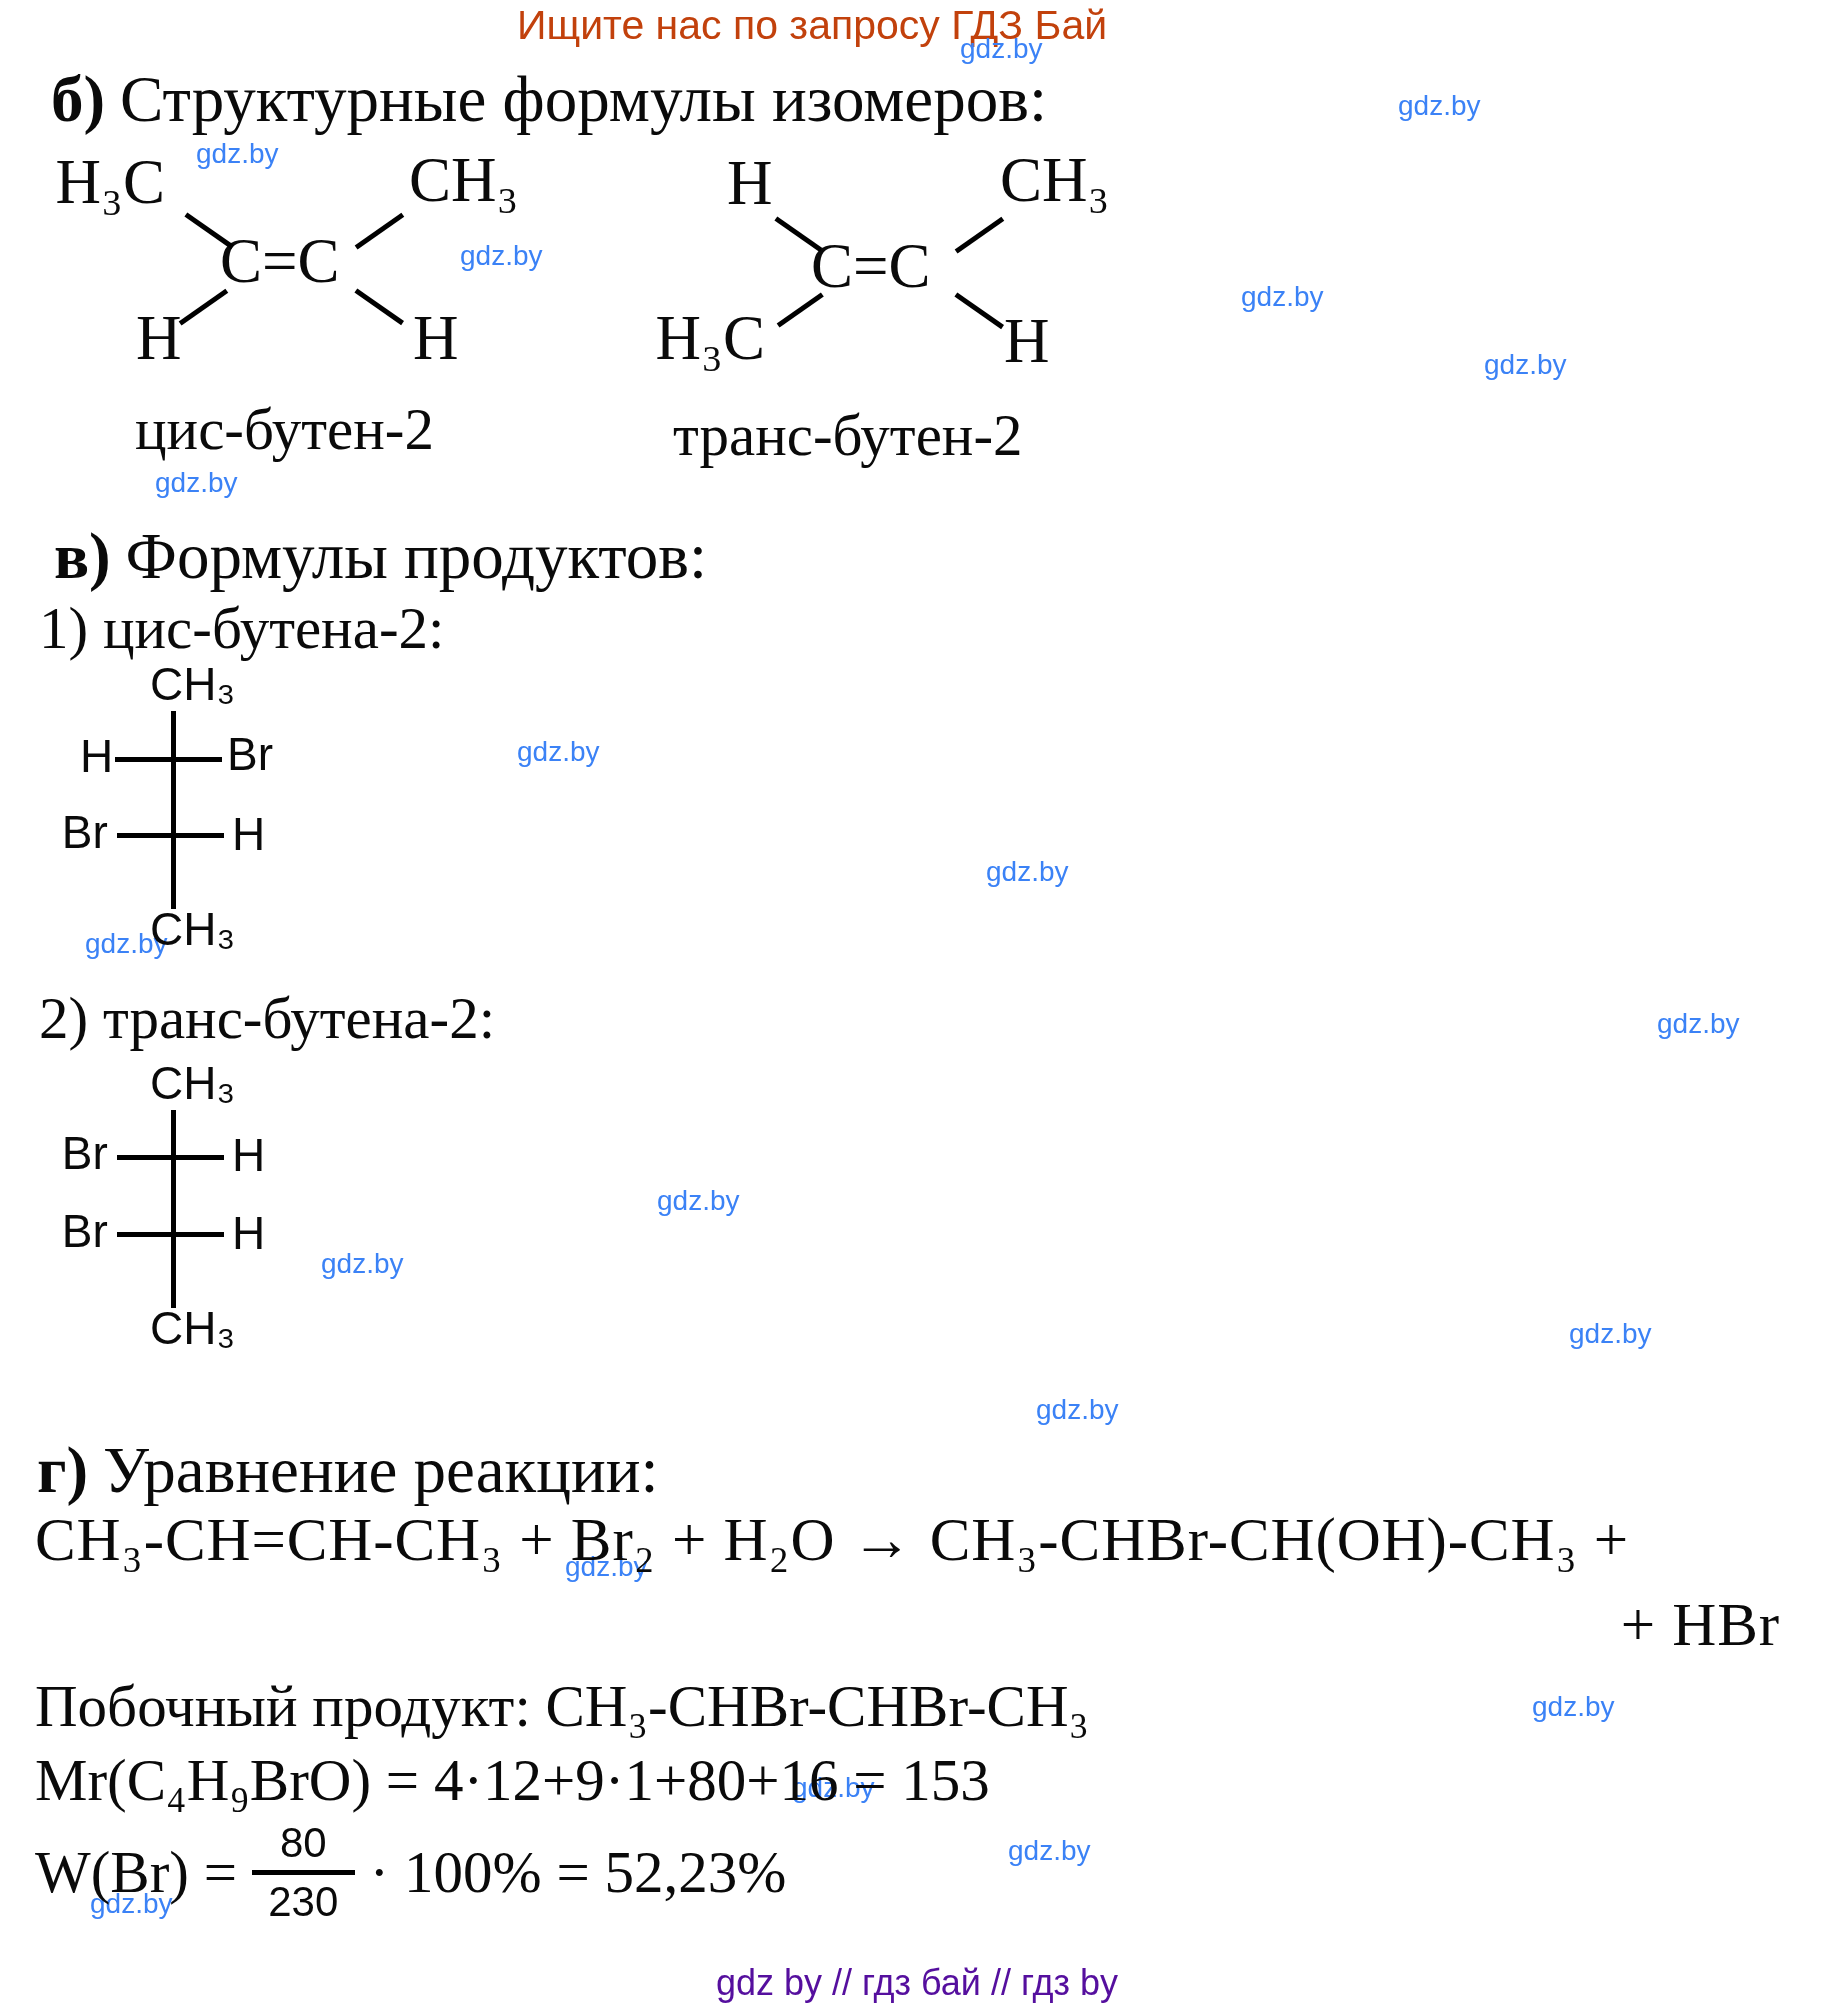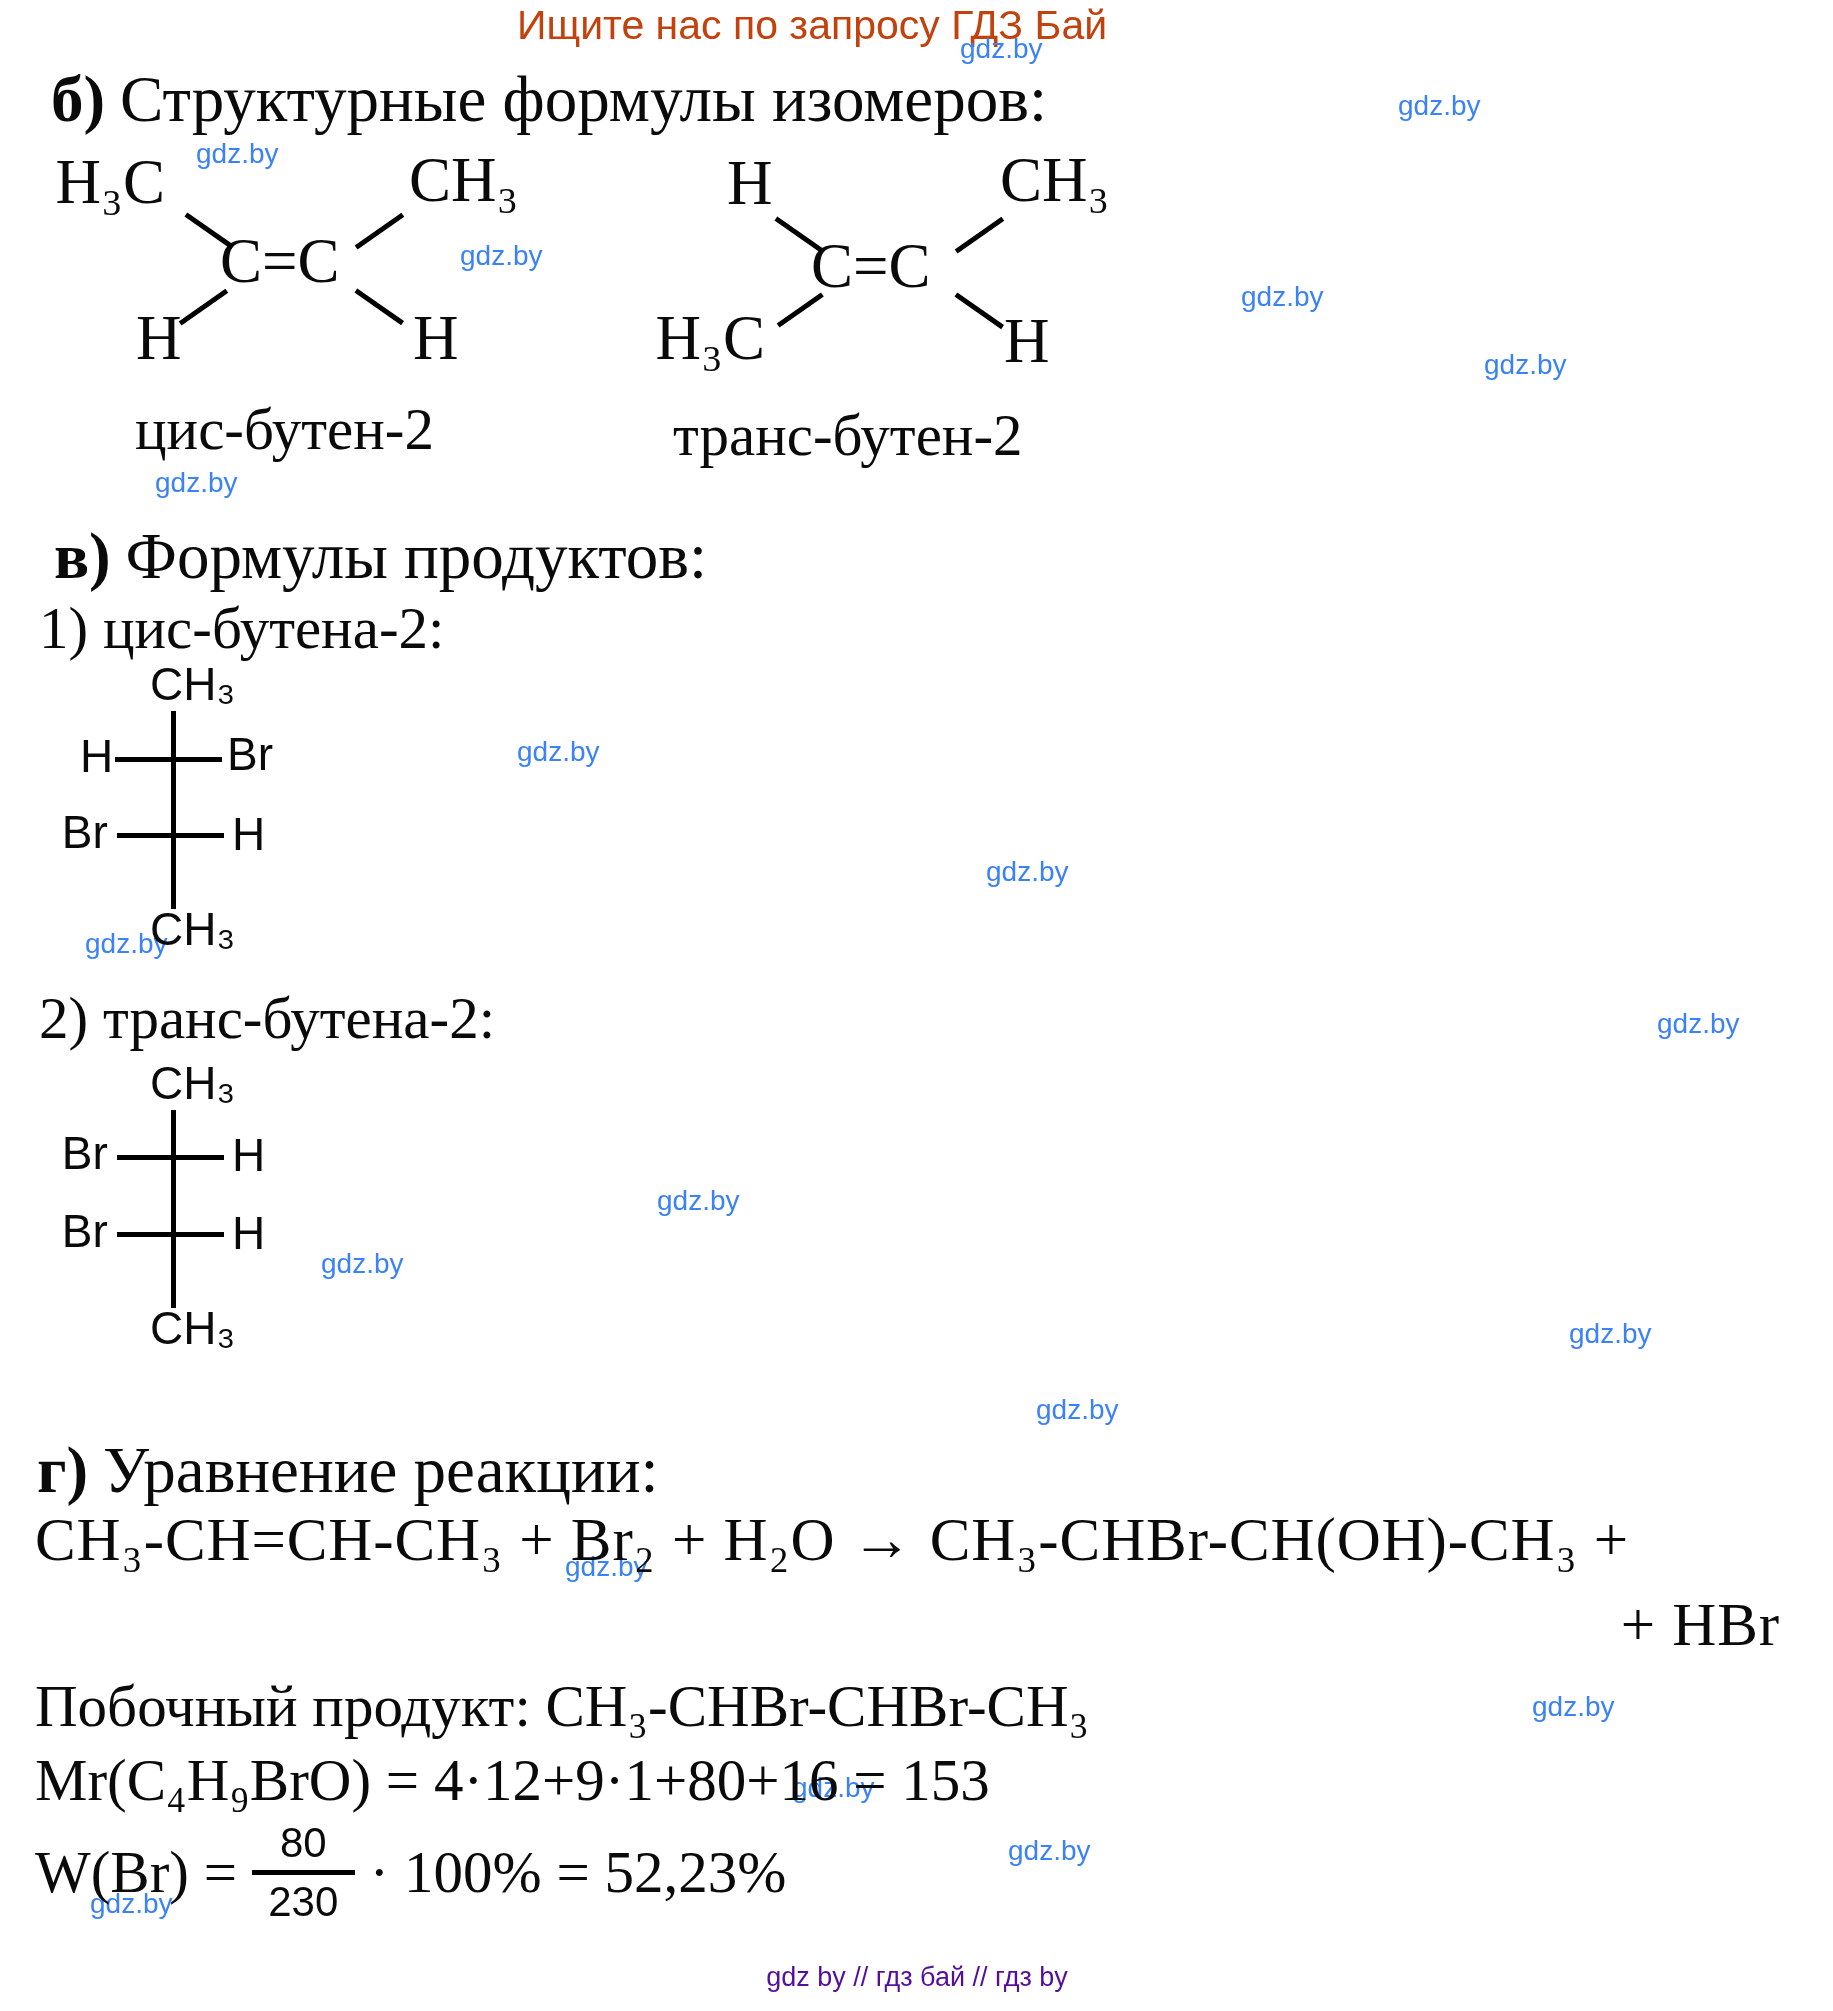--- a/index.html
+++ b/index.html
@@ -16,21 +16,21 @@
   .f-atom{position:absolute;font-size:46px;line-height:1;white-space:nowrap;}
   .vline{position:absolute;width:4.6px;background:#000;}
   .hline{position:absolute;height:4.6px;background:#000;}
   .body-line{font-size:59px;line-height:1.05;white-space:nowrap;}
   .eq{font-size:61px;line-height:1.05;letter-spacing:0.9px;white-space:nowrap;}
   .w-line{display:flex;align-items:center;font-size:59px;white-space:nowrap;}
   .frac{display:inline-flex;flex-direction:column;align-items:center;margin:0 14.8px;}
   .frac .num,.frac .den{font-family:"Liberation Sans","DejaVu Sans",sans-serif;font-size:42px;line-height:1.1;}
   .frac .bar{display:block;width:103px;height:5.5px;background:#000;margin:3.7px 0;}
   .wm{position:absolute;font-family:"Liberation Sans","DejaVu Sans",sans-serif;font-size:28px;color:#3b82f6;white-space:nowrap;}
-  .footer{font-size:27px;color:#550f9e;white-space:nowrap;text-align:center;}
+  .footer{font-size:36px;color:#550f9e;white-space:nowrap;text-align:center;}
   i{font-style:normal;}
 </style>
 </head>
 <body>
 
 <div class="page">
 
   <div class="abs green-header sans" style="left: 517px; top: 1.8px; color: #c2410c;">Ищите нас по запросу ГДЗ Бай</div>
 
   <div class="abs" style="left:0;top:0;width:100%;height:100%">

